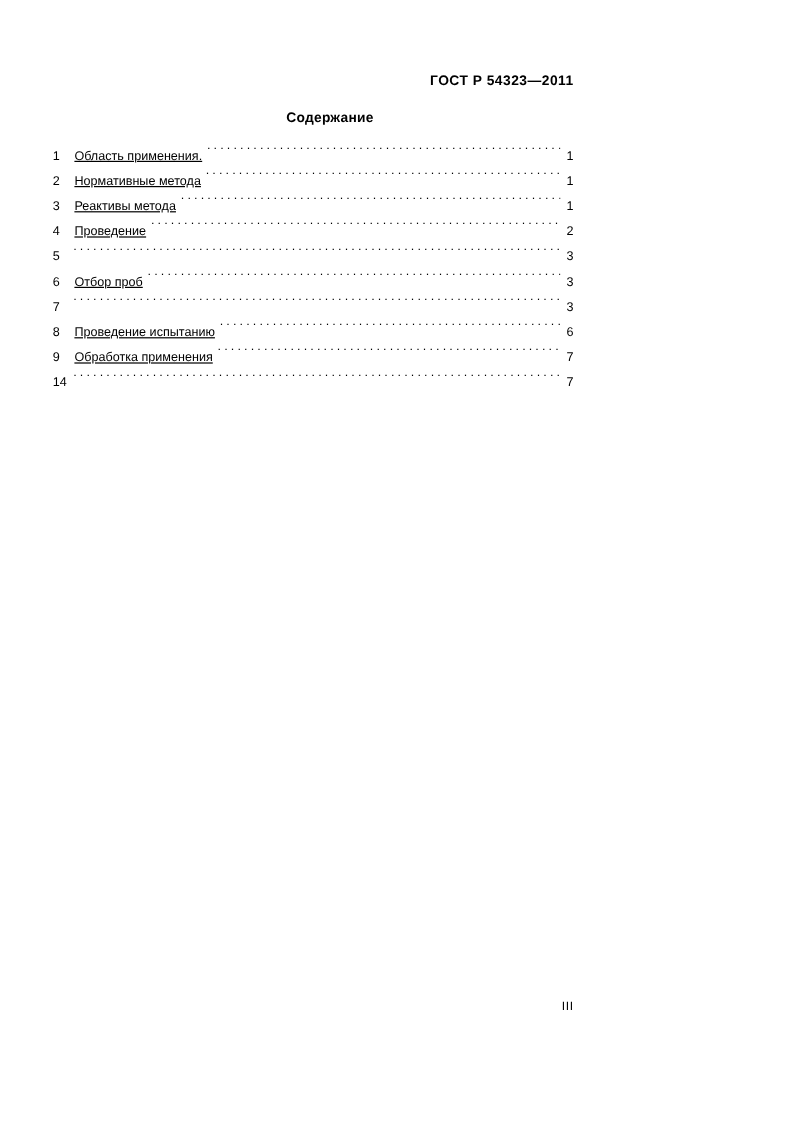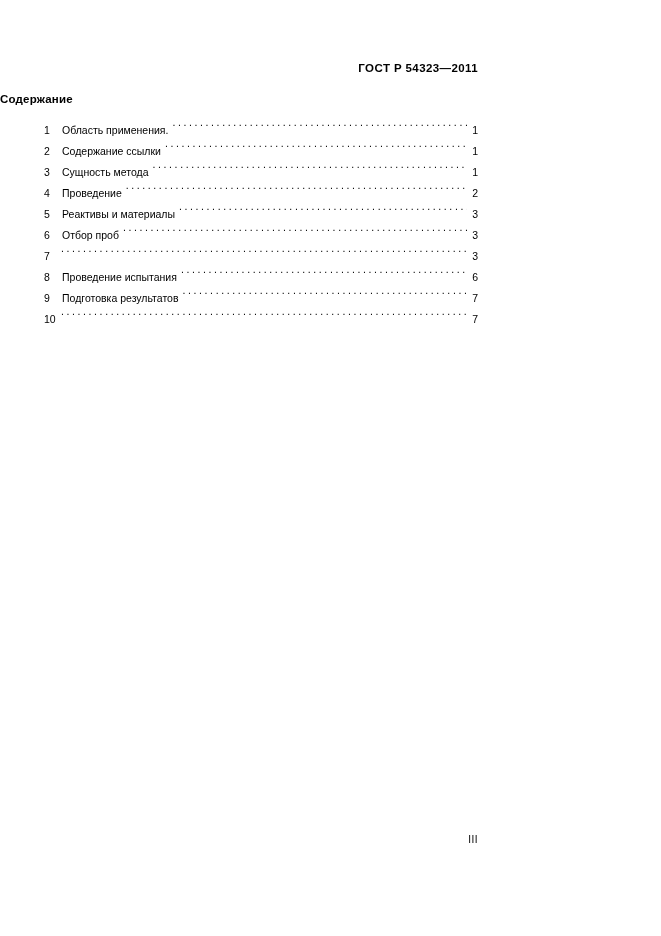--- a/index.html
+++ b/index.html
@@ -30,20 +30,21 @@
     font-size: 11.5px;
     font-weight: bold;
     letter-spacing: 0.4px;
     white-space: nowrap;
   }
   .toc-title {
     position: absolute;
     left: 0;
     right: 0;
     top: 93px;
+    text-align: center;
     font-size: 11.5px;
     font-weight: bold;
     letter-spacing: 0.2px;
   }
   .toc {
     position: absolute;
     left: 44px;
     right: 72px;
     top: 120px;
   }
@@ -55,20 +56,21 @@
     white-space: nowrap;
   }
   .toc-num {
     flex: 0 0 auto;
     min-width: 13px;
     text-align: left;
   }
   .toc-label {
     flex: 0 0 auto;
     padding-left: 5px;
+    text-decoration: underline;
   }
   .toc-leader {
     flex: 1 1 auto;
     overflow: hidden;
     margin: 0 3px 0 4px;
     position: relative;
     height: 11px;
   }
   .toc-leader span {
     position: absolute;
@@ -105,45 +107,44 @@
       <div class="toc-row">
         <span class="toc-num">1</span>
         <span class="toc-label">Область применения.</span>
         <span class="toc-leader">
           <span>................................................................................................................................................................</span>
         </span>
         <span class="toc-page">1</span>
       </div>
       <div class="toc-row">
         <span class="toc-num">2</span>
-        <span class="toc-label">Содержание ссылки</span>
+        <span class="toc-label">Нормативные метода</span>
         <span class="toc-leader">
           <span>................................................................................................................................................................</span>
         </span>
         <span class="toc-page">1</span>
       </div>
       <div class="toc-row">
         <span class="toc-num">3</span>
-        <span class="toc-label">Сущность метода</span>
+        <span class="toc-label">Реактивы метода</span>
         <span class="toc-leader">
           <span>................................................................................................................................................................</span>
         </span>
         <span class="toc-page">1</span>
       </div>
       <div class="toc-row">
         <span class="toc-num">4</span>
         <span class="toc-label">Проведение</span>
         <span class="toc-leader">
           <span>................................................................................................................................................................</span>
         </span>
         <span class="toc-page">2</span>
       </div>
       <div class="toc-row">
         <span class="toc-num">5</span>
-        <span class="toc-label">Реактивы и материалы</span>
         <span class="toc-leader">
           <span>................................................................................................................................................................</span>
         </span>
         <span class="toc-page">3</span>
       </div>
       <div class="toc-row">
         <span class="toc-num">6</span>
         <span class="toc-label">Отбор проб</span>
         <span class="toc-leader">
           <span>................................................................................................................................................................</span>
@@ -152,36 +153,36 @@
       </div>
       <div class="toc-row">
         <span class="toc-num">7</span>
         <span class="toc-leader">
           <span>................................................................................................................................................................</span>
         </span>
         <span class="toc-page">3</span>
       </div>
       <div class="toc-row">
         <span class="toc-num">8</span>
-        <span class="toc-label">Проведение испытания</span>
+        <span class="toc-label">Проведение испытанию</span>
         <span class="toc-leader">
           <span>................................................................................................................................................................</span>
         </span>
         <span class="toc-page">6</span>
       </div>
       <div class="toc-row">
         <span class="toc-num">9</span>
-        <span class="toc-label">Подготовка результатов</span>
+        <span class="toc-label">Обработка применения</span>
         <span class="toc-leader">
           <span>................................................................................................................................................................</span>
         </span>
         <span class="toc-page">7</span>
       </div>
       <div class="toc-row">
-        <span class="toc-num">10</span>
+        <span class="toc-num">14</span>
         <span class="toc-leader">
           <span>................................................................................................................................................................</span>
         </span>
         <span class="toc-page">7</span>
       </div>
     </div>
 
   <div class="page-number">III</div>
 
 </div>

